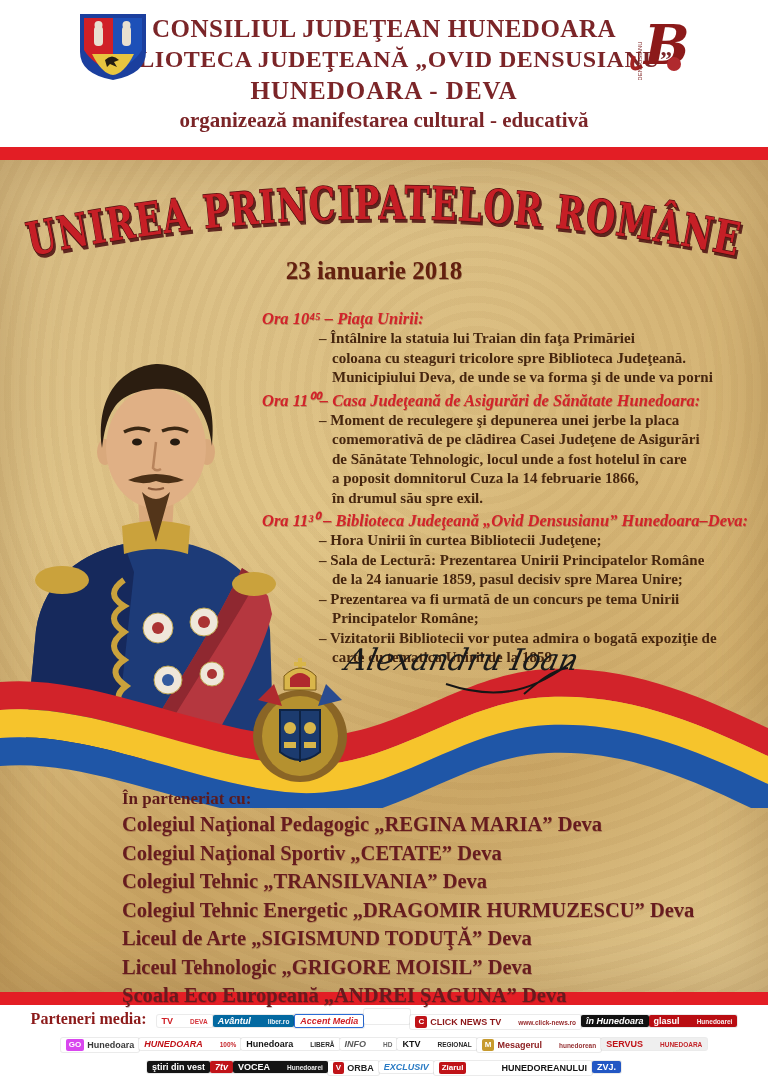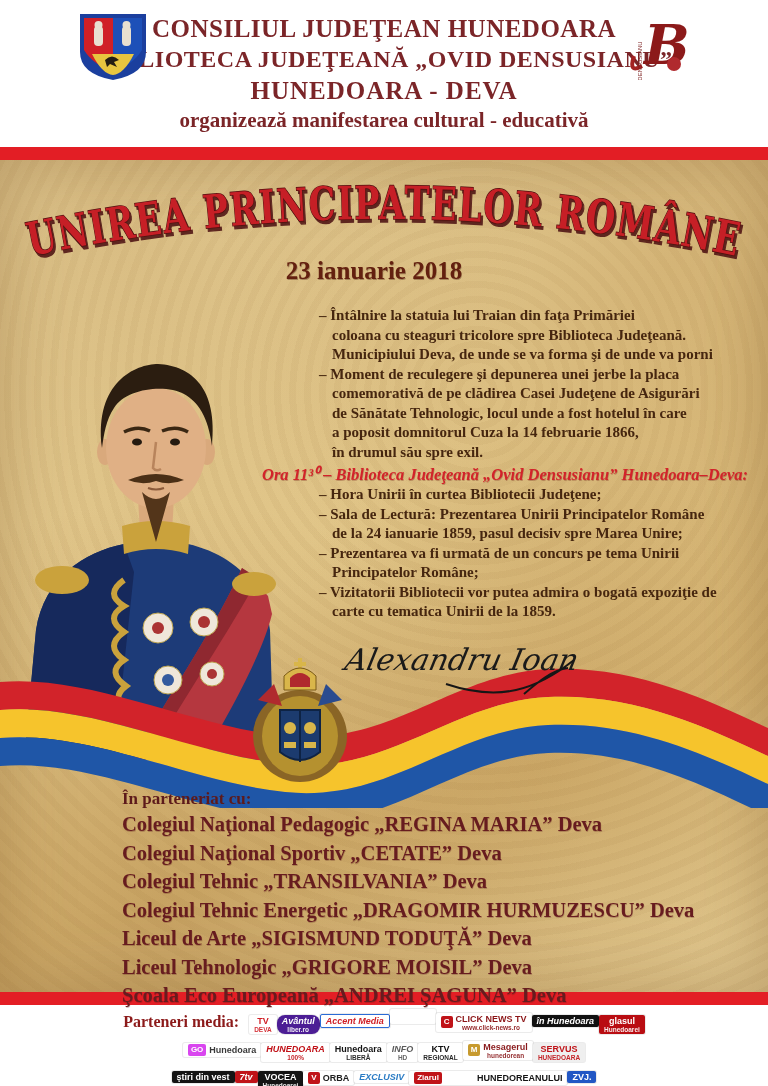--- a/index.html
+++ b/index.html
@@ -52,21 +52,21 @@
   .partners-intro{font-weight:bold;font-size:17px;line-height:22px;color:#5d1a1b;}
   .partner{font-weight:bold;font-size:20.5px;line-height:28.5px;color:#671c1f;white-space:nowrap;
            text-shadow:.5px .6px 0 rgba(80,20,18,.25);}
   
   .footer{position:absolute;top:1005px;left:0;width:768px;height:72px;background:#fff;}
   .media-row{display:flex;align-items:center;justify-content:center;gap:8px;margin-top:4px;}
   .media-label{font-weight:bold;font-size:16px;color:#8c1a1a;margin-right:2px;font-family:"Liberation Serif",serif;}
   .chip{display:inline-flex;align-items:center;gap:3px;padding:1px 5px;border-radius:2px;
         font-family:"Liberation Sans",sans-serif;font-weight:bold;font-size:9px;line-height:10px;
         box-shadow:0 0 0 1px rgba(0,0,0,.08);}
-  .chip .col{display:inline-flex;flex-direction:column;align-items:center;}
+  .chip .col{display:inline-flex;flex-direction:row;align-items:center;gap:17px;}
   .chip .sub{font-size:6.5px;line-height:7px;opacity:.92;}
   .chip .badge{color:#fff;font-size:8px;padding:1px 3px;border-radius:2px;}
   .chip.graphic{width:36px;height:13px;background:
      linear-gradient(100deg,#2b6bd6 0 40%,#fff 40% 55%,#c01318 55% 75%,#2b6bd6 75%);}
 </style>
 </head>
 <body>
 
 <div class="page">
 
@@ -135,23 +135,25 @@
       <path d="M156,101 q14,-6 26,1" stroke="#3a2713" stroke-width="3.5" fill="none"></path>
       <ellipse cx="131" cy="112" rx="5" ry="3.6" fill="#241a10"></ellipse>
       <ellipse cx="169" cy="112" rx="5" ry="3.6" fill="#241a10"></ellipse>
       <path d="M150,112 L147,138 Q150,142 155,139" stroke="#b8845c" stroke-width="2.5" fill="none"></path>
       <path d="M122,150 Q150,138 178,150 Q164,156 150,151 Q136,156 122,150 Z" fill="#4a2f16"></path>
       <path d="M142,158 Q150,161 158,158" stroke="#8a5a3a" stroke-width="2" fill="none"></path>
       <path d="M136,162 Q146,198 150,212 Q154,198 164,162 Q150,176 136,162 Z" fill="#53351a"></path>
     </svg>
 
     <div class="program">
+        <div class="prog-h">Ora 10⁴⁵ – Piaţa Unirii:</div>
         <div class="prog-l dash">– Întâlnire la statuia lui Traian din faţa Primăriei</div>
         <div class="prog-l cont">coloana cu steaguri tricolore spre Biblioteca Judeţeană.</div>
         <div class="prog-l cont">Municipiului Deva, de unde se va forma şi de unde va porni</div>
+        <div class="prog-h">Ora 11⁰⁰– Casa Judeţeană de Asigurări de Sănătate Hunedoara:</div>
         <div class="prog-l dash">– Moment de reculegere şi depunerea unei jerbe la placa</div>
         <div class="prog-l cont">comemorativă de pe clădirea Casei Judeţene de Asigurări</div>
         <div class="prog-l cont">de Sănătate Tehnologic, locul unde a fost hotelul în care</div>
         <div class="prog-l cont">a poposit domnitorul Cuza la 14 februarie 1866,</div>
         <div class="prog-l cont">în drumul său spre exil.</div>
         <div class="prog-h">Ora 11³⁰ – Biblioteca Judeţeană „Ovid Densusianu” Hunedoara–Deva:</div>
         <div class="prog-l dash">– Hora Unirii în curtea Bibliotecii Judeţene;</div>
         <div class="prog-l dash">– Sala de Lectură: Prezentarea Unirii Principatelor Române</div>
         <div class="prog-l cont">de la 24 ianuarie 1859, pasul decisiv spre Marea Unire;</div>
         <div class="prog-l dash">– Prezentarea va fi urmată de un concurs pe tema Unirii</div>
@@ -207,21 +209,21 @@
   <div class="band bottom"></div>
 
   <div class="footer">
     <div class="media-row">
       <span class="media-label">Parteneri media:</span>
       <span class="chips"><span class="chip" style="background: rgb(255, 255, 255);">
             <span class="col">
               <span class="lbl" style="color: rgb(208, 31, 38);">TV</span>
               <span class="sub" style="color: rgb(208, 31, 38);">DEVA</span>
             </span>
-          </span><span class="chip" style="background: #4c1d95; border-radius: 8px;">
+          </span><span class="chip" style="background: #0369a1;">
             <span class="col">
               <span class="lbl" style="color: rgb(255, 255, 255); font-style: italic;">Avântul</span>
               <span class="sub" style="color: rgb(255, 255, 255);">liber.ro</span>
             </span>
           </span><span class="chip" style="background: rgb(255, 255, 255); border: 1px solid rgb(43, 107, 214);">
             <span class="col">
               <span class="lbl" style="color: rgb(208, 31, 38); font-style: italic;">Accent Media</span>
             </span>
           </span><span class="chip graphic" style="background: rgb(255, 255, 255);"></span><span class="chip" style="background: rgb(255, 255, 255);">
             <span class="badge" style="background: rgb(192, 19, 24);">C</span>

